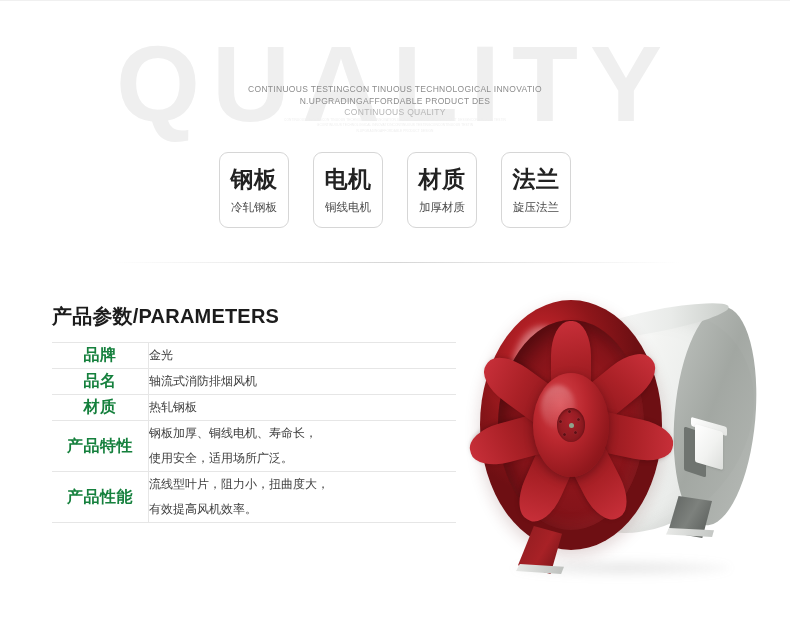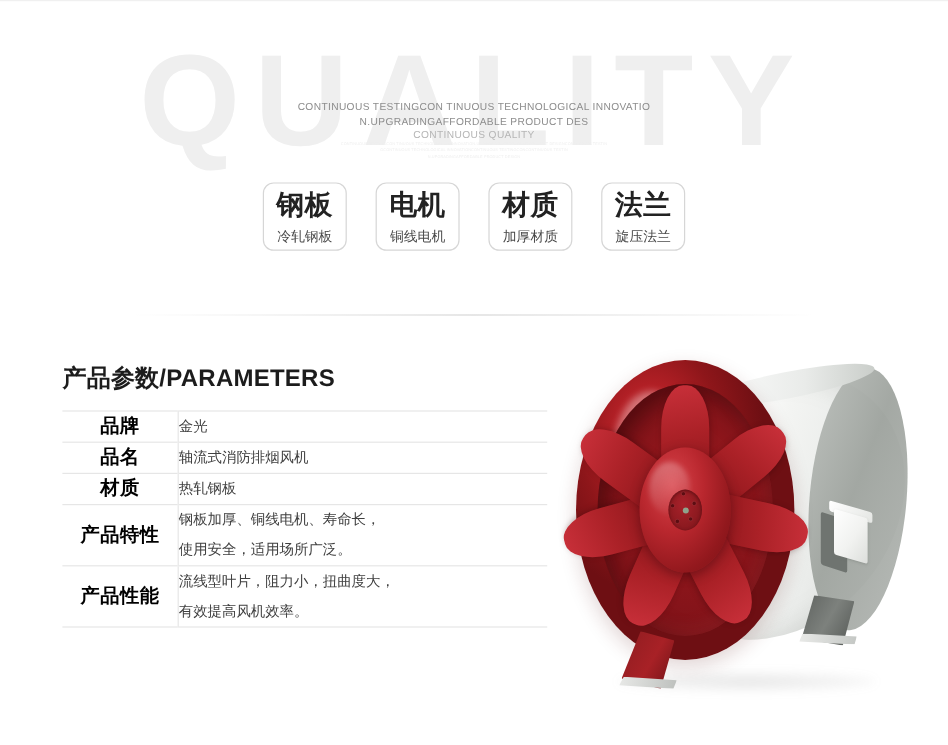--- a/index.html
+++ b/index.html
@@ -98,21 +98,21 @@
     left: 0;
     top: 152px;
     width: 790px;
     display: flex;
     justify-content: center;
     align-items: flex-start;
     gap: 24px;
   }
   .badge {
     width: 70px;
-    height: 57px;
+    height: 76px;
     border: 1px solid #d6d6d6;
     border-radius: 9px;
     background: #ffffff;
     display: flex;
     flex-direction: column;
     align-items: center;
     justify-content: center;
     box-sizing: border-box;
   }
   .badge-main {
@@ -165,21 +165,21 @@
   table.spec tr:last-child { border-bottom: 1px solid #e6e6e6; }
   table.spec td {
     vertical-align: middle;
     padding: 0;
   }
   td.k {
     width: 96px;
     text-align: center;
     font-size: 16px;
     font-weight: 700;
-    color: #000000;
+    color: #15803d;
     border-right: 1px solid #e6e6e6;
     padding: 11px 4px;
     letter-spacing: 0.5px;
   }
   td.v {
     padding: 11px 0 11px 16px;
     font-size: 12px;
     line-height: 25px;
     color: #404040;
     font-weight: 400;

